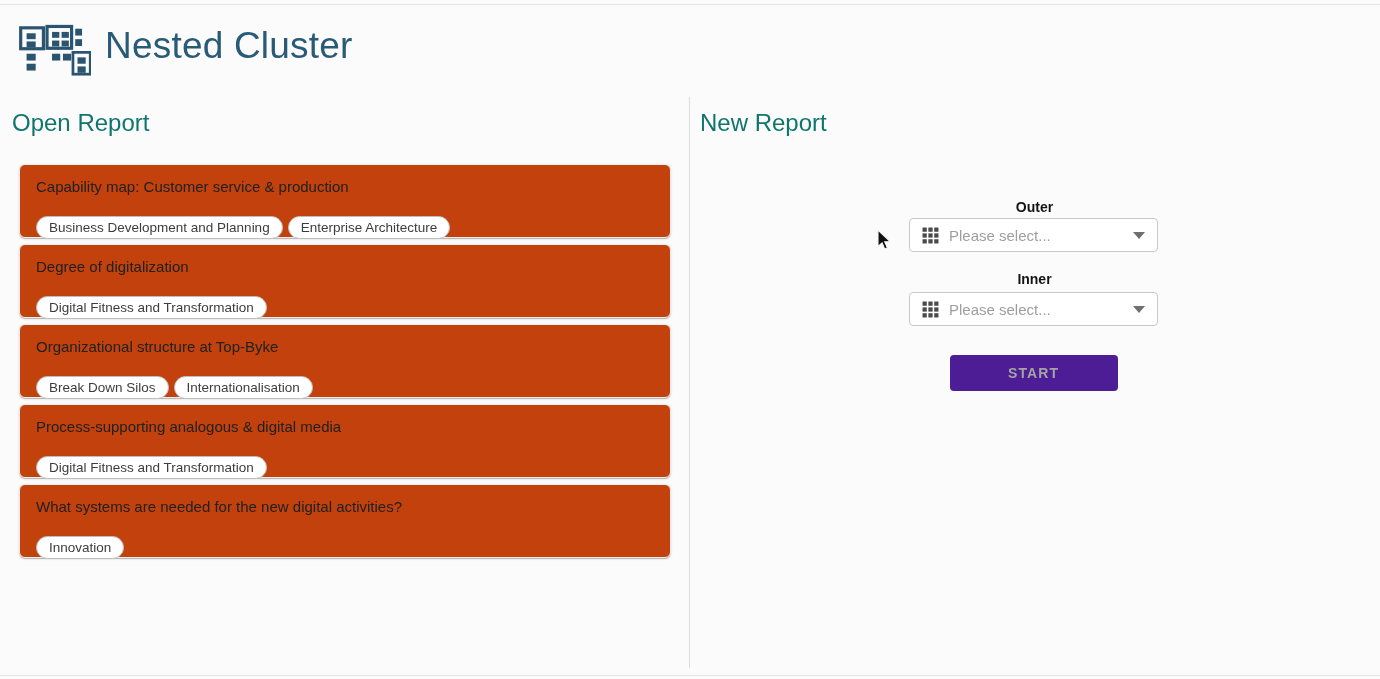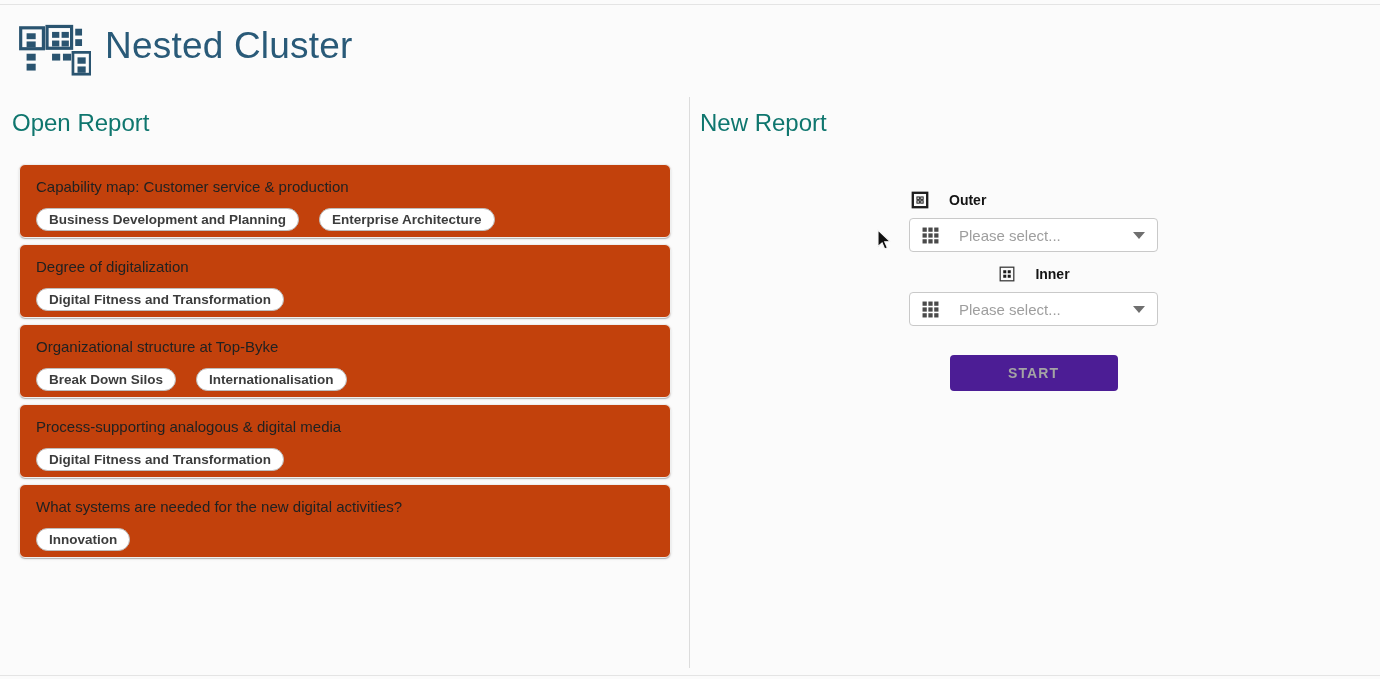--- a/index.html
+++ b/index.html
@@ -25,39 +25,39 @@
   .open-section { position:absolute; left:12px; top:97px; width:672px; }
   .section-heading { font-size:24px; font-weight:400; color:#0f766e; margin-top:10px; line-height:32px; }
   .card-list { margin-left:7px; margin-top:25px; }
   .card {
     width:652px; height:74px; background:#c2410c; border-radius:6px;
     border:1px solid #eeeeee;
     box-shadow:0 2px 1px -1px rgba(0,0,0,0.14), 0 1px 1px 0 rgba(0,0,0,0.10), 0 1px 3px 0 rgba(0,0,0,0.10);
     padding:13px 16px 0 16px; margin-bottom:6px; cursor:pointer;
   }
   .card-title { font-size:15px; color:#212121; line-height:18px; white-space:nowrap; overflow:hidden; }
-  .chip-row { margin-top:12px; display:flex; gap:20px;font-weight:bold; }
+  .chip-row { margin-top:20px; display:flex; gap:5px; }
   .chip {
     display:inline-flex; align-items:center; height:23px;
     border:1px solid #bdbdbd; border-radius:13px; background:#fff;
     padding:0 12px; font-size:13.5px; color:#3d3d3d; white-space:nowrap;
   }
 
   
   .new-section { position:absolute; left:700px; top:97px; }
   .form-col { position:absolute; left:909px; top:186px; width:249px; }
-  .field-label-row { display:flex; align-items:center; gap:20px; margin-top:4px; margin-left:2px; height:20px; }
+  .field-label-row { display:flex; align-items:center; gap:9px; margin-top:4px; margin-left:2px; height:20px;flex-direction:column; }
   .field-label { font-size:14px; font-weight:700; color:#141414; }
   .select-box {
     margin-top:8px; width:249px; height:34px; background:#fff;
     border:1px solid #c9c9c9; border-radius:4px;
     display:flex; align-items:center; padding:0 12px; cursor:pointer;
   }
   .select-box .grid9 { flex:0 0 auto; display:block; }
-  .select-placeholder { flex:1 1 auto; margin-left:20px; font-size:15px; color:#9e9e9e; }
+  .select-placeholder { flex:1 1 auto; margin-left:10px; font-size:15px; color:#9e9e9e; }
   .caret {
     width:0; height:0; flex:0 0 auto;
     border-left:6.5px solid transparent; border-right:6.5px solid transparent;
     border-top:7px solid #6f6f6f;
   }
   .gap-inner { margin-top:12px;justify-content:center; }
   .start-button {
     display:block; margin:29px auto 0; width:168px; height:36px;
     background:#4c1d95; color:#a4a4a4; border:none; border-radius:4px;
     font-family:"Liberation Sans", sans-serif;

